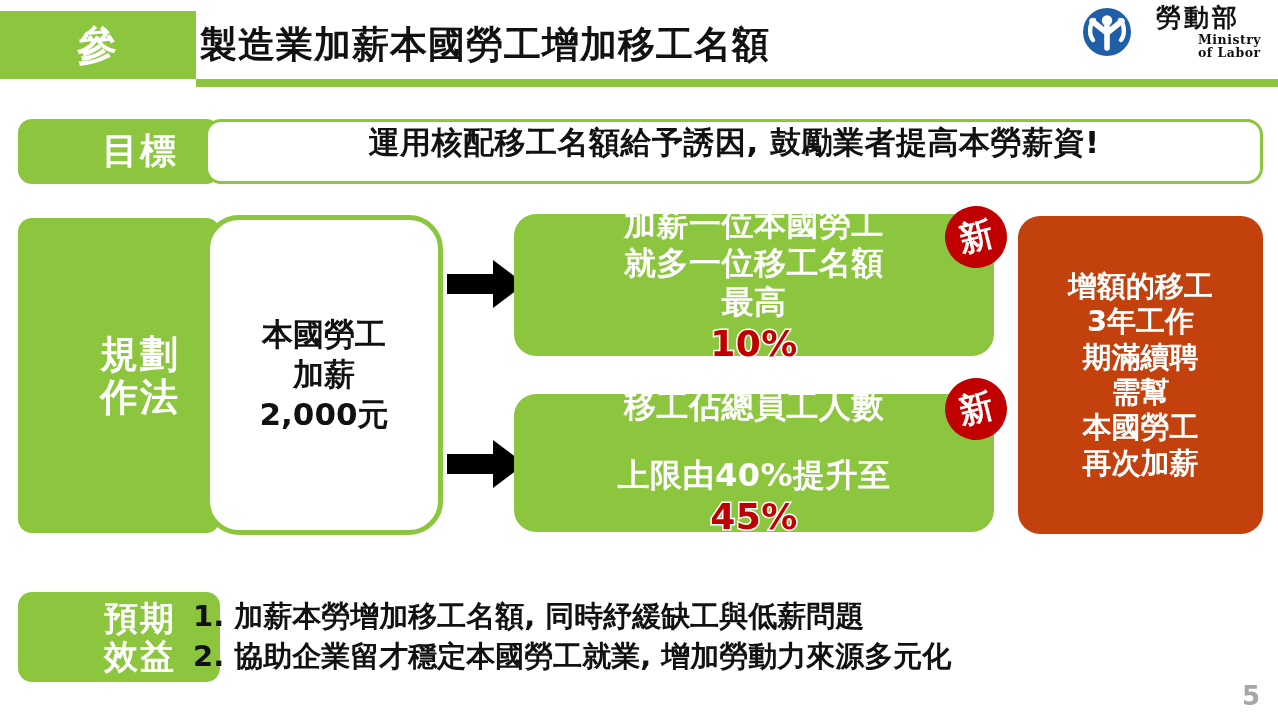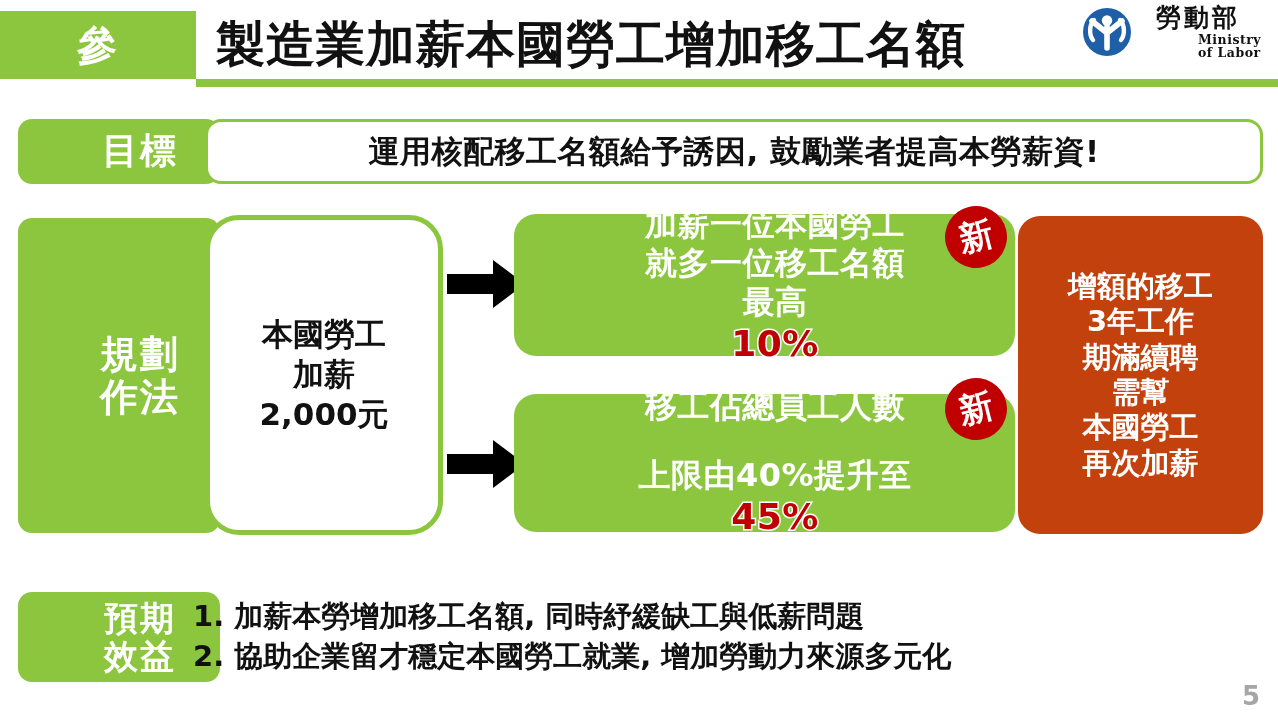--- a/index.html
+++ b/index.html
@@ -38,27 +38,27 @@
     align-items: center;
     justify-content: center;
     color: #ffffff;
     font-size: 40px;
     font-weight: bold;
     letter-spacing: 2px;
     line-height: 1;
   }
   .hdr-title {
     position: absolute;
-    left: 216px;
+    left: 200px;
     top: 11px;
     height: 68px;
     display: flex;
     align-items: center;
     color: #111111;
-    font-size: 49px;
+    font-size: 37px;
     font-weight: bold;
     letter-spacing: 1px;
     white-space: nowrap;
   }
   .hdr-underline {
     position: absolute;
     left: 196px;
     top: 79px;
     width: 1082px;
     height: 8px;
@@ -124,21 +124,20 @@
   .goal-box {
     position: absolute;
     left: 205px;
     top: 119px;
     width: 1058px;
     height: 65px;
     border: 3px solid #8CC63F;
     border-radius: 16px;
     background: #ffffff;
     display: flex;
-    align-items: center;
     justify-content: center;
     box-sizing: border-box;
   }
   .goal-text {
     color: #111111;
     font-size: 31px;
     font-weight: bold;
     letter-spacing: 0.5px;
     white-space: nowrap;
   }
@@ -190,21 +189,20 @@
     display: flex;
     flex-direction: column;
     align-items: center;
     justify-content: center;
     color: #ffffff;
     font-size: 32px;
     font-weight: bold;
     line-height: 1.22;
     text-align: center;
     letter-spacing: 0.5px;
-    padding-left: 21px;
   }
   .card span { display: block; }
   .card-1 { left: 514px; top: 214px; width: 480px; height: 142px; }
   .card-2 { left: 514px; top: 394px; width: 480px; height: 138px; gap: 30px; }
 
   .hl {
     color: #C00000;
     -webkit-text-stroke: 3px #ffffff;
     paint-order: stroke fill;
     font-size: 36px;

